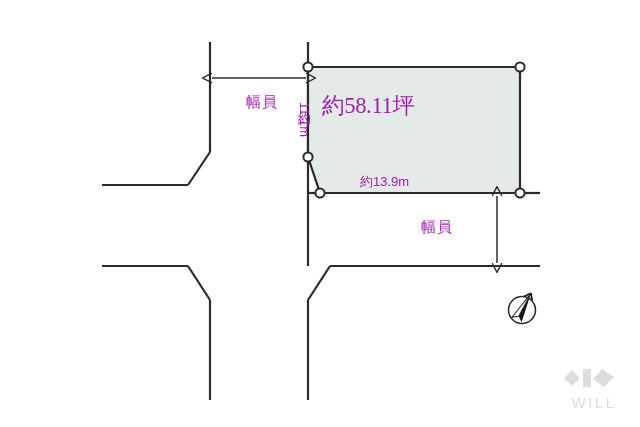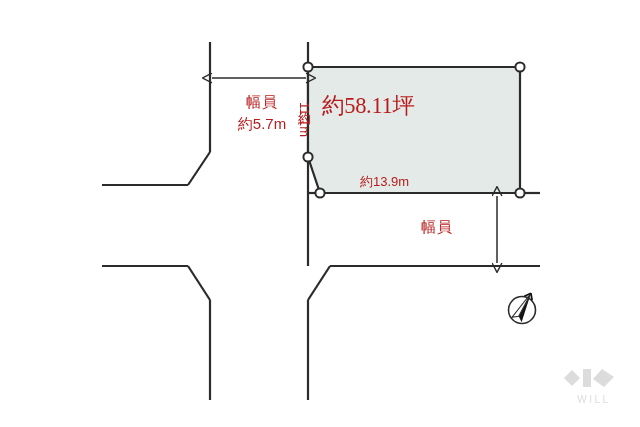--- a/index.html
+++ b/index.html
@@ -20,21 +20,21 @@
   #plan-svg {
     position: absolute;
     left: 0;
     top: 0;
     width: 640px;
     height: 427px;
     display: block;
   }
   .txt {
     position: absolute;
-    color: #b91c1c;
+    color: #a21caf;
     white-space: nowrap;
     line-height: 1.25;
   }
   
   #area-block {
     left: 322px;
     top: 92px;
     width: 184px;
     font-size: 22px;
     letter-spacing: -0.3px;
@@ -94,21 +94,21 @@
     top: 366px;
     width: 62px;
     height: 46px;
   }
   #watermark .wm-text {
     position: absolute;
     left: 0;
     top: 28px;
     width: 62px;
     text-align: center;
-    font-size: 10px;
+    font-size: 15px;
     letter-spacing: 2.5px;
     color: #dcdcdc;
     font-weight: normal;
   }
 </style>
 </head>
 <body>
 
 <div id="stage">
 
@@ -179,21 +179,20 @@
       <polygon points="8,-11 20,-3 10,7 -1,-1"></polygon>
     </g>
   </svg>
 
   <div class="txt" id="area-block">
     <span class="tsubo">約58.11坪</span>
   </div>
 
   <div class="txt road-label" id="road-left-label">
     <span class="l1">幅員</span>
-    <span class="l2">約5.7m</span>
   </div>
 
   <div class="txt road-label" id="road-right-label">
     <span class="l1">幅員</span>
   </div>
 
   <div class="txt" id="edge-bottom-label">約13.9m</div>
 
   <div class="txt" id="edge-left-label">約11.1m</div>
 

